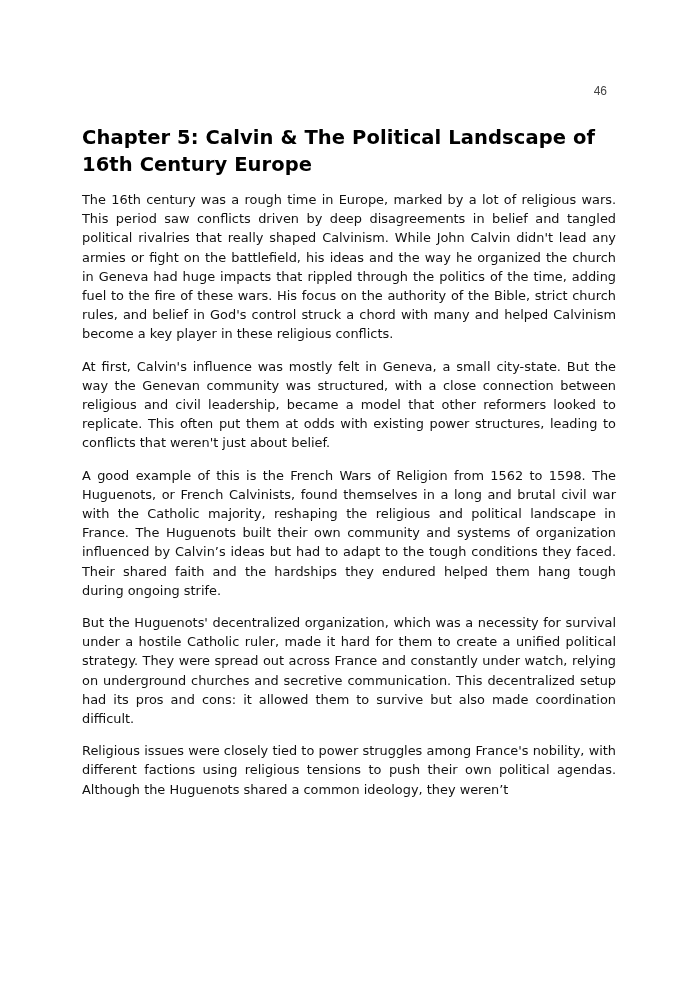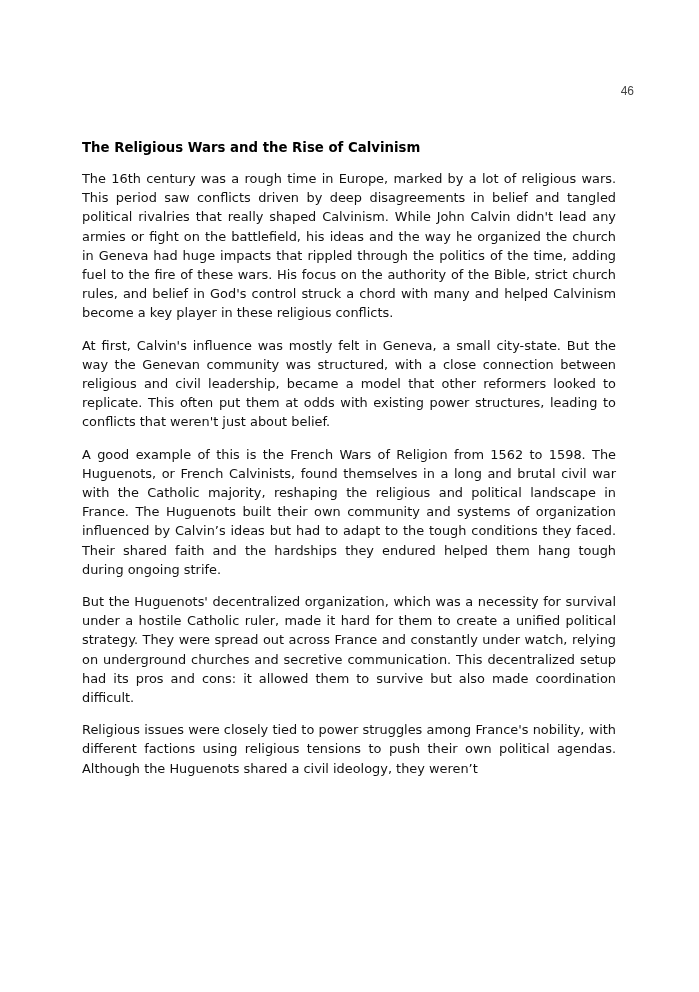--- a/index.html
+++ b/index.html
@@ -11,21 +11,21 @@
       width: 699px;
       height: 992px;
       position: relative;
       overflow: hidden;
       color: #111111;
       font-family: "DejaVu Sans", sans-serif;
     }
     .page-number {
       position: absolute;
       top: 84px;
-      right: 65px;
+      right: 92px;
       font-family: "Liberation Sans", sans-serif;
       font-size: 12px;
       color: #444444;
     }
     .content {
       position: absolute;
       left: 82px;
       top: 124px;
       width: 534px;
     }
@@ -57,19 +57,19 @@
     .para.first {
       margin-top: 12px;
     }
   </style>
 </head>
 <body>
 
 <div class="page-number">46</div>
 
 <div class="content">
-  <h2 class="section-heading">The Religious Wars and the Rise of Calvinism</h2>
+  <h1 class="chapter-title">Chapter 5: Calvin &amp; The Political Landscape of 16th Century Europe</h1>
   <p class="para first">The 16th century was a rough time in Europe, marked by a lot of religious wars. This period saw conflicts driven by deep disagreements in belief and tangled political rivalries that really shaped Calvinism. While John Calvin didn't lead any armies or fight on the battlefield, his ideas and the way he organized the church in Geneva had huge impacts that rippled through the politics of the time, adding fuel to the fire of these wars. His focus on the authority of the Bible, strict church rules, and belief in God's control struck a chord with many and helped Calvinism become a key player in these religious conflicts.</p>
   <p class="para">At first, Calvin's influence was mostly felt in Geneva, a small city-state. But the way the Genevan community was structured, with a close connection between religious and civil leadership, became a model that other reformers looked to replicate. This often put them at odds with existing power structures, leading to conflicts that weren't just about belief.</p>
   <p class="para">A good example of this is the French Wars of Religion from 1562 to 1598. The Huguenots, or French Calvinists, found themselves in a long and brutal civil war with the Catholic majority, reshaping the religious and political landscape in France. The Huguenots built their own community and systems of organization influenced by Calvin’s ideas but had to adapt to the tough conditions they faced. Their shared faith and the hardships they endured helped them hang tough during ongoing strife.</p>
   <p class="para">But the Huguenots' decentralized organization, which was a necessity for survival under a hostile Catholic ruler, made it hard for them to create a unified political strategy. They were spread out across France and constantly under watch, relying on underground churches and secretive communication. This decentralized setup had its pros and cons: it allowed them to survive but also made coordination difficult.</p>
-  <p class="para">Religious issues were closely tied to power struggles among France's nobility, with different factions using religious tensions to push their own political agendas. Although the Huguenots shared a civil ideology, they weren’t</p>
+  <p class="para">Religious issues were closely tied to power struggles among France's nobility, with different factions using religious tensions to push their own political agendas. Although the Huguenots shared a common ideology, they weren’t</p>
 </div>
 
 </body></html>

